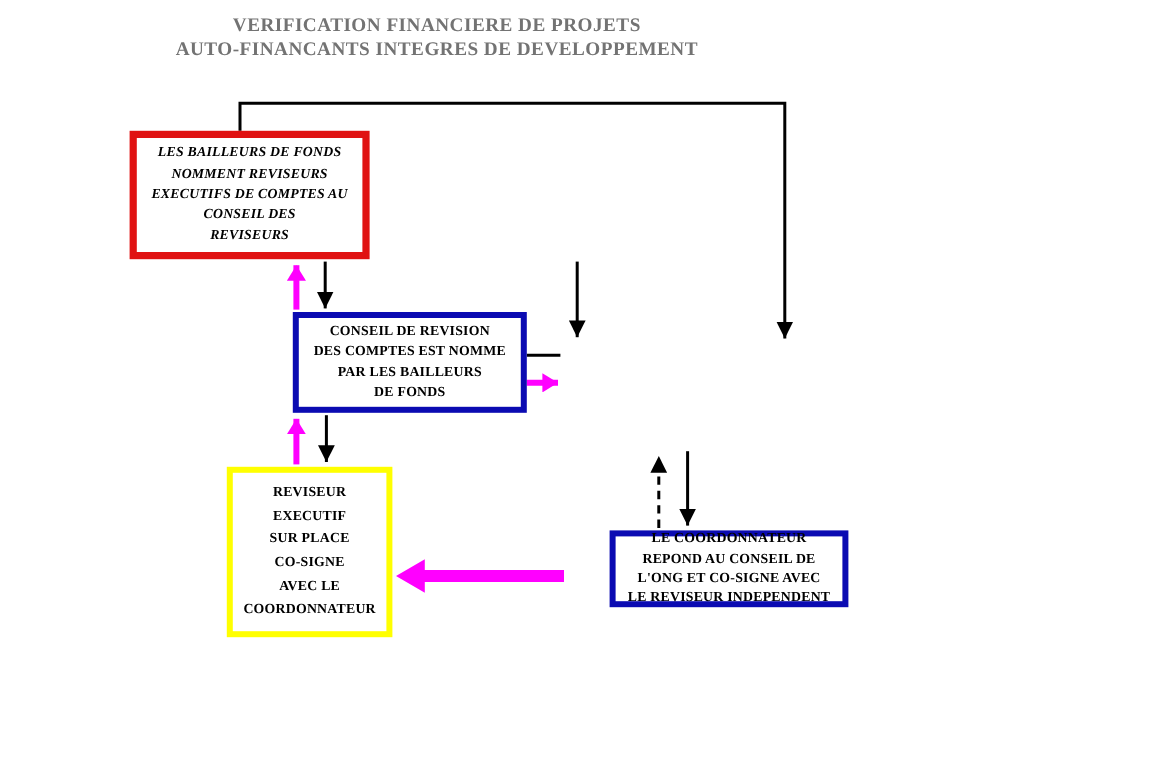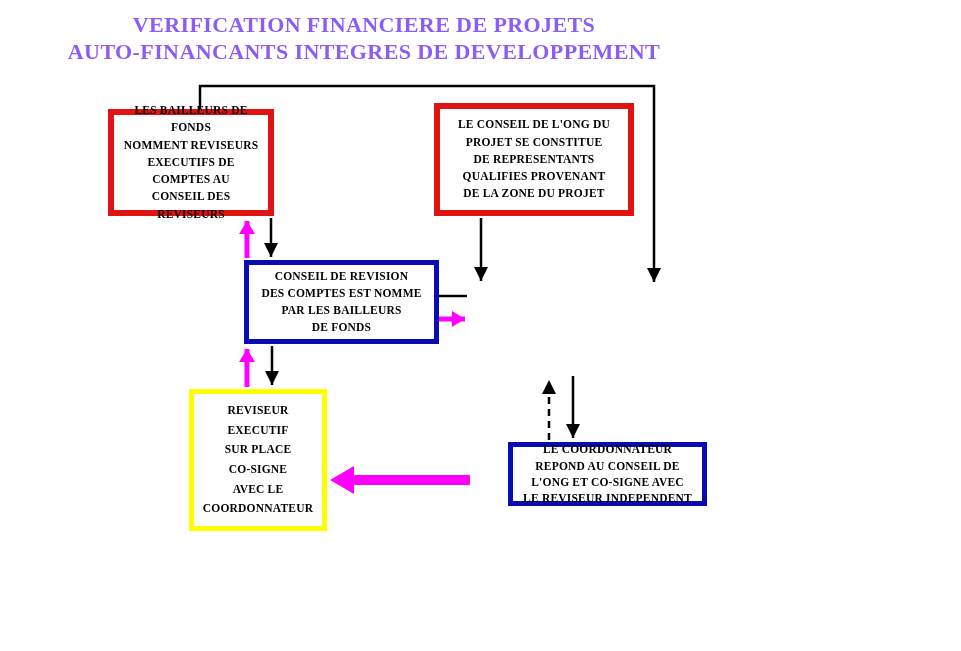--- a/index.html
+++ b/index.html
@@ -5,36 +5,36 @@
   html,body { margin:0; padding:0; background:#ffffff; }
   .canvas {
     position:relative;
     width:961px; height:651px;
     background:#ffffff;
     font-family:"Liberation Serif", serif;
     overflow:hidden;
   }
   .title {
     position:absolute; left:0; top:12px; width:728px;
-    text-align:center; font-weight:bold; color:#8b5cf6;
-    font-size:22px; line-height:1.22; letter-spacing:0.4px;
+    text-align:center; font-weight:bold; color:#737373;
+    font-size:16px; line-height:1.22; letter-spacing:0.4px;
   }
   .box {
     position:absolute; box-sizing:border-box;
     display:flex; align-items:center; justify-content:center;
     text-align:center; background:#ffffff; color:#000000;
     font-weight:bold; font-size:11.5px; line-height:1.5;
     white-space:pre-line; letter-spacing:0.2px;
     padding:2px 4px;
   }
   .red    { border:6px solid #e01212; }
   .blue   { border:5px solid #0b0bb2;margin-left:36px; }
   .yellow { border:5px solid #ffff00; }
 
-  .box-bailleurs      { left:108px; top:109px; width:166px; height:107px; }
+  .box-bailleurs      { left:108px; top:109px; width:200px; height:107px;font-style:italic; }
   .box-conseil-ong    { left:434px; top:103px; width:200px; height:113px; }
   .box-conseil-rev    { left:208px; top:260px; width:195px; height:84px; }
   .box-ong            { left:469px; top:284px; width:202px; height:90px; }
   .box-reviseur       { left:189px; top:389px; width:138px; height:142px; line-height:1.7; }
   .box-coordonnateur  { left:472px; top:442px; width:199px; height:64px; line-height:1.42; }
 
   svg.arrows { position:absolute; left:0; top:0; width:961px; height:651px; pointer-events:none; }
 </style>
 </head>
 <body>
@@ -80,27 +80,20 @@
   </svg>
 
   <div class="box red box-bailleurs">
     <span>LES BAILLEURS DE FONDS
 NOMMENT REVISEURS
 EXECUTIFS DE  COMPTES AU
 CONSEIL DES
 REVISEURS</span>
   </div>
 
-  <div class="box red box-conseil-ong">
-    <span>LE CONSEIL DE L'ONG DU
-PROJET SE CONSTITUE
-DE REPRESENTANTS
-QUALIFIES PROVENANT
-DE LA ZONE DU PROJET</span>
-  </div>
 
   <div class="box blue box-conseil-rev">
     <span>CONSEIL DE REVISION
 DES COMPTES EST NOMME
 PAR  LES BAILLEURS
 DE FONDS</span>
   </div>
 
 
   <div class="box yellow box-reviseur">

